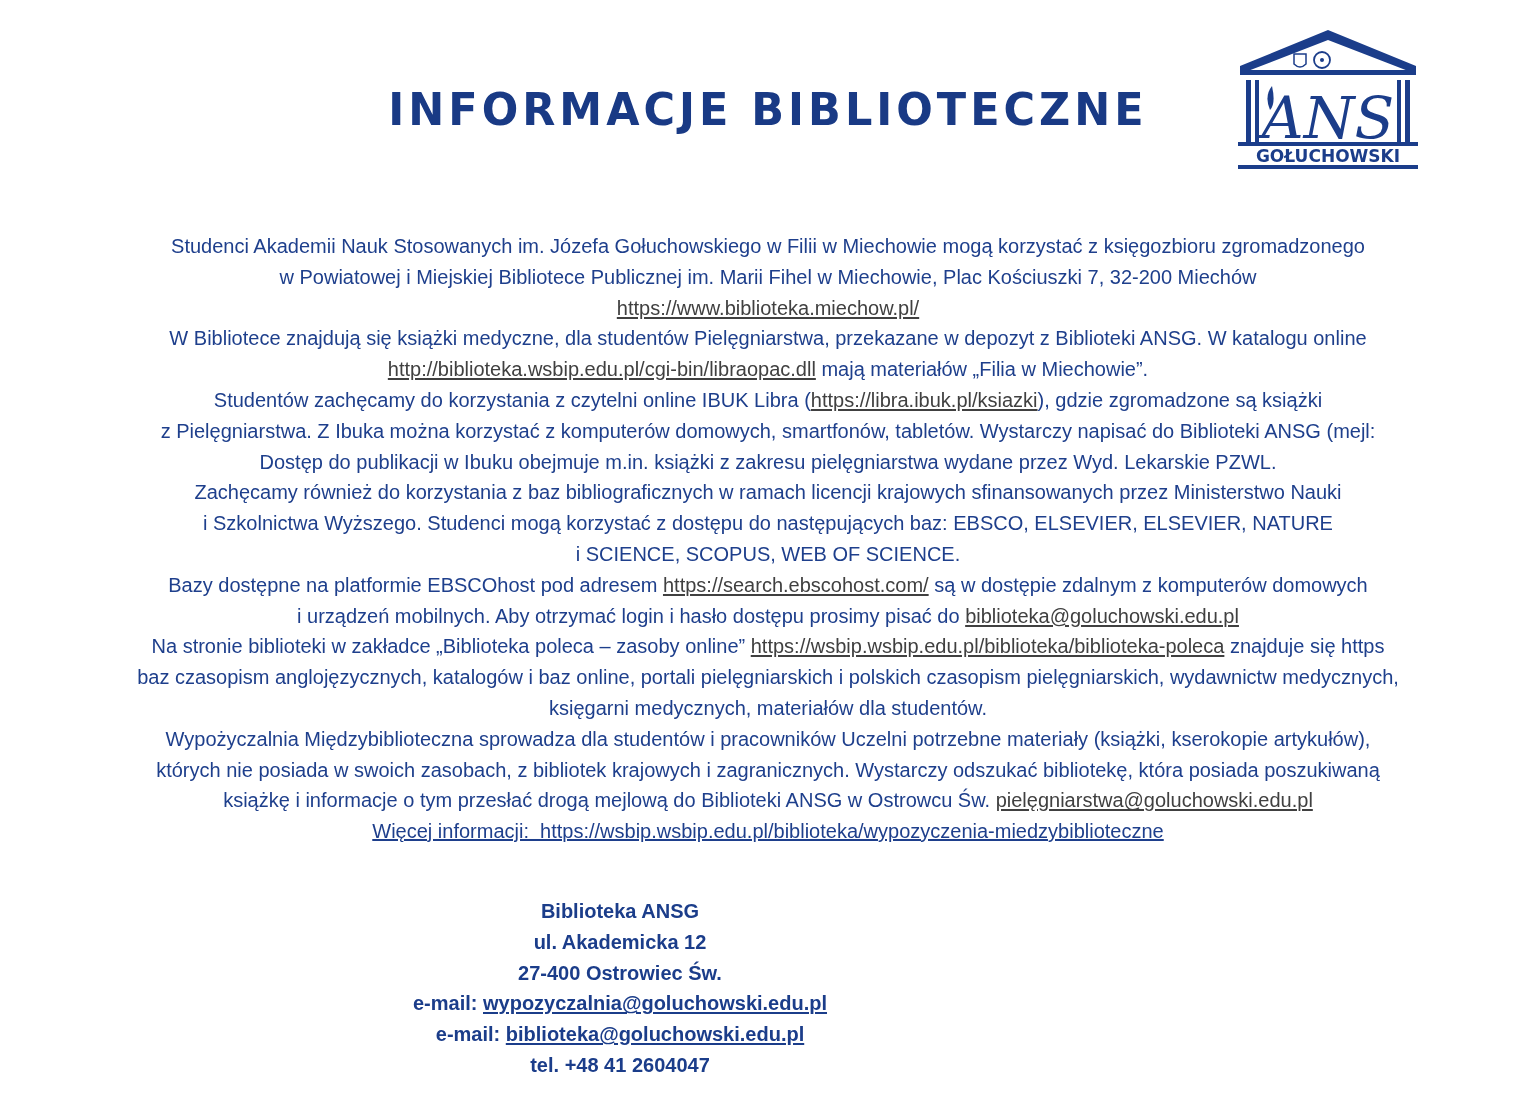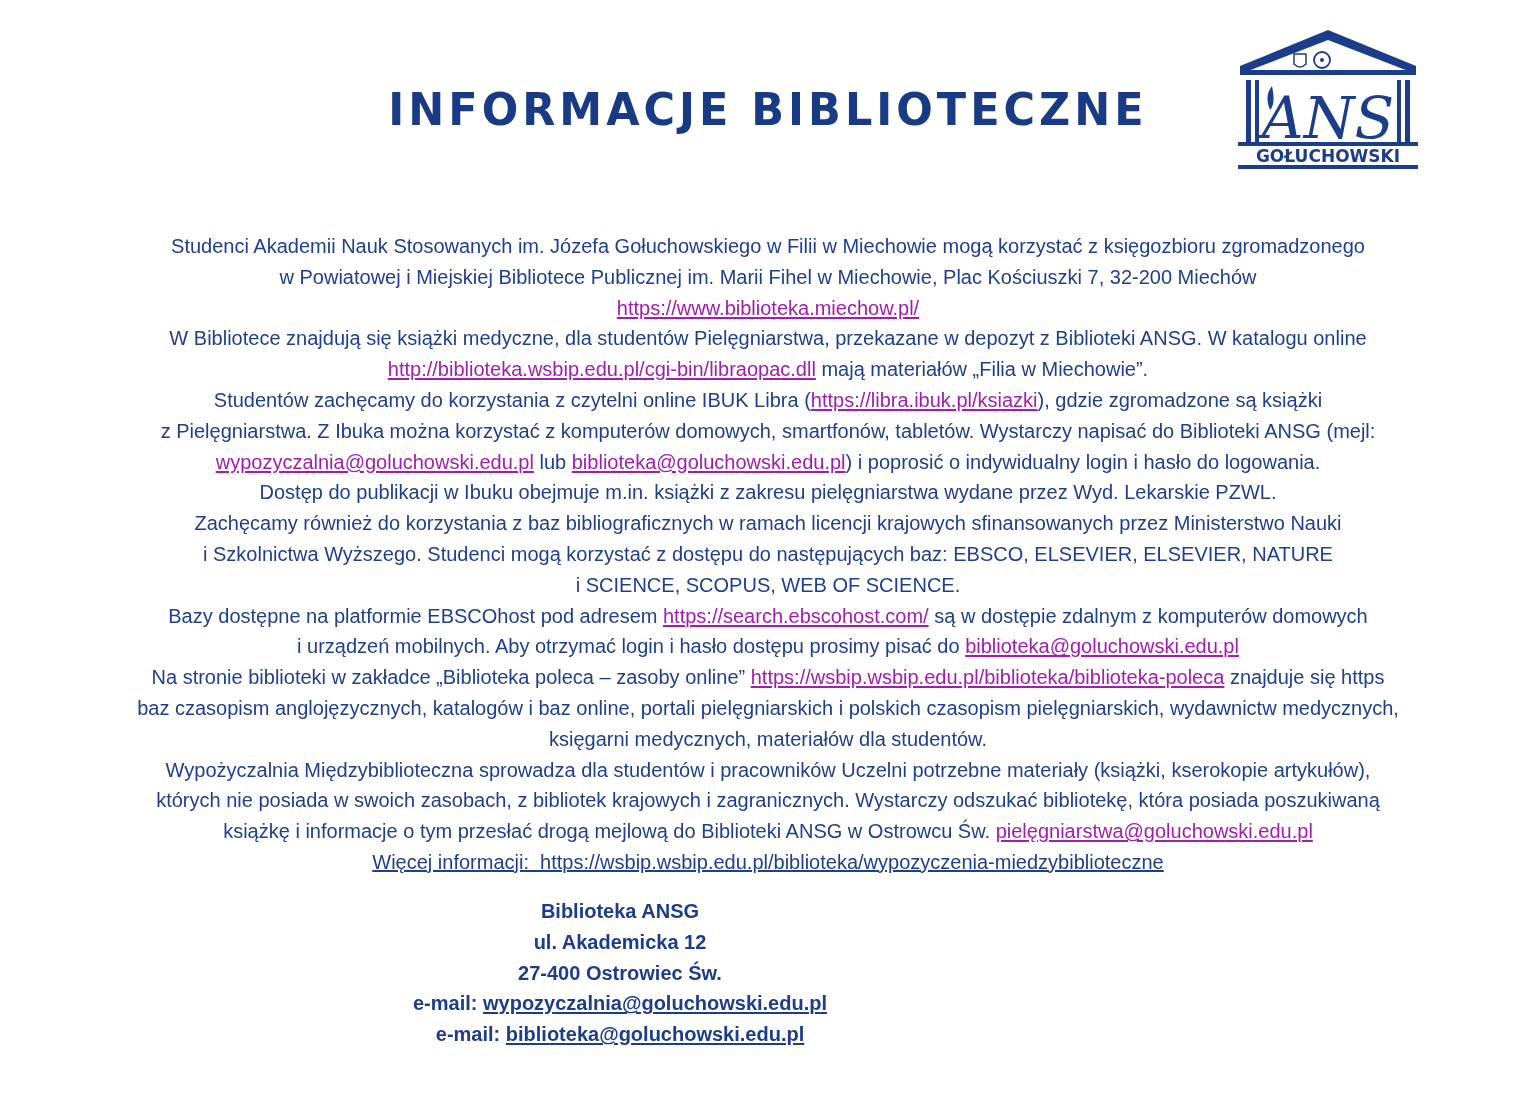--- a/index.html
+++ b/index.html
@@ -21,21 +21,21 @@
     .logo { position: absolute; left: 1236px; top: 26px; width: 184px; height: 144px; }
     .body-text {
       position: absolute; left: 0; top: 186px; width: 1536px;
       text-align: center;
       font-size: 20px;
       line-height: 30.8px;
       color: #1e3f8c;
       margin-top: 45px;
     }
     .line { white-space: nowrap; display: block; }
-    a.link { color: #a21caf; text-decoration: underline; text-underline-offset: 2px; }
+    a.link { color: #404040; text-decoration: underline; text-underline-offset: 2px; }
     .contact {
       position: absolute; left: 0; top: 896px; width: 1240px;
       text-align: center;
       font-weight: bold;
       font-size: 20px;
       line-height: 30.8px;
       color: #1b3d8a;
     }
   </style>
 </head>
@@ -69,21 +69,20 @@
 </div>
 
 <div class="body-text">
   <span class="line"><span>Studenci Akademii Nauk Stosowanych im. Józefa Gołuchowskiego w Filii w Miechowie mogą korzystać z księgozbioru zgromadzonego</span></span>
   <span class="line"><span>w Powiatowej i Miejskiej Bibliotece Publicznej im. Marii Fihel w Miechowie, Plac Kościuszki 7, 32-200 Miechów</span></span>
   <span class="line"><a class="link">https://www.biblioteka.miechow.pl/</a></span>
   <span class="line"><span>W Bibliotece znajdują się książki medyczne, dla studentów Pielęgniarstwa, przekazane w depozyt z Biblioteki ANSG. W katalogu online</span></span>
   <span class="line"><a class="link">http://biblioteka.wsbip.edu.pl/cgi-bin/libraopac.dll</a><span> mają materiałów „Filia w Miechowie”.</span></span>
   <span class="line"><span>Studentów zachęcamy do korzystania z czytelni online IBUK Libra (</span><a class="link">https://libra.ibuk.pl/ksiazki</a><span>), gdzie zgromadzone są książki</span></span>
   <span class="line"><span>z Pielęgniarstwa. Z Ibuka można korzystać z komputerów domowych, smartfonów, tabletów. Wystarczy napisać do Biblioteki ANSG (mejl:</span></span>
-  <span class="line"><a class="link">wypozyczalnia@goluchowski.edu.pl</a><span> lub </span><a class="link">biblioteka@goluchowski.edu.pl</a><span>) i poprosić o indywidualny login i hasło do logowania.</span></span>
   <span class="line"><span>Dostęp do publikacji w Ibuku obejmuje m.in. książki z zakresu pielęgniarstwa wydane przez Wyd. Lekarskie PZWL.</span></span>
   <span class="line"><span>Zachęcamy również do korzystania z baz bibliograficznych w ramach licencji krajowych sfinansowanych przez Ministerstwo Nauki</span></span>
   <span class="line"><span>i Szkolnictwa Wyższego. Studenci mogą korzystać z dostępu do następujących baz: EBSCO, ELSEVIER, ELSEVIER, NATURE</span></span>
   <span class="line"><span>i SCIENCE, SCOPUS, WEB OF SCIENCE.</span></span>
   <span class="line"><span>Bazy dostępne na platformie EBSCOhost pod adresem </span><a class="link">https://search.ebscohost.com/</a><span> są w dostępie zdalnym z komputerów domowych</span></span>
   <span class="line"><span>i urządzeń mobilnych. Aby otrzymać login i hasło dostępu prosimy pisać do </span><a class="link">biblioteka@goluchowski.edu.pl</a></span>
   <span class="line"><span>Na stronie biblioteki w zakładce „Biblioteka poleca – zasoby online” </span><a class="link">https://wsbip.wsbip.edu.pl/biblioteka/biblioteka-poleca</a><span> znajduje się https</span></span>
   <span class="line"><span>baz czasopism anglojęzycznych, katalogów i baz online, portali pielęgniarskich i polskich czasopism pielęgniarskich, wydawnictw medycznych,</span></span>
   <span class="line"><span>księgarni medycznych, materiałów dla studentów.</span></span>
   <span class="line"><span>Wypożyczalnia Międzybiblioteczna sprowadza dla studentów i pracowników Uczelni potrzebne materiały (książki, kserokopie artykułów),</span></span>
@@ -91,13 +90,14 @@
   <span class="line"><span>książkę i informacje o tym przesłać drogą mejlową do Biblioteki ANSG w Ostrowcu Św. </span><a class="link">pielęgniarstwa@goluchowski.edu.pl</a></span>
   <span class="line" style="white-space:pre;text-decoration:underline;"><span>Więcej informacji:  https://wsbip.wsbip.edu.pl/biblioteka/wypozyczenia-miedzybiblioteczne</span></span>
 </div>
 
 <div class="contact">
   <span class="line">Biblioteka ANSG</span>
   <span class="line">ul. Akademicka 12</span>
   <span class="line">27-400 Ostrowiec Św.</span>
   <span class="line" style="white-space:pre;"><span>e-mail: </span><a class="link" style="color:#1b3d8a;">wypozyczalnia@goluchowski.edu.pl</a></span>
   <span class="line" style="white-space:pre;"><span>e-mail: </span><a class="link" style="color:#1b3d8a;">biblioteka@goluchowski.edu.pl</a></span>
+  <span class="line">tel. +48 41 2604047</span>
 </div>
 
 </body></html>

